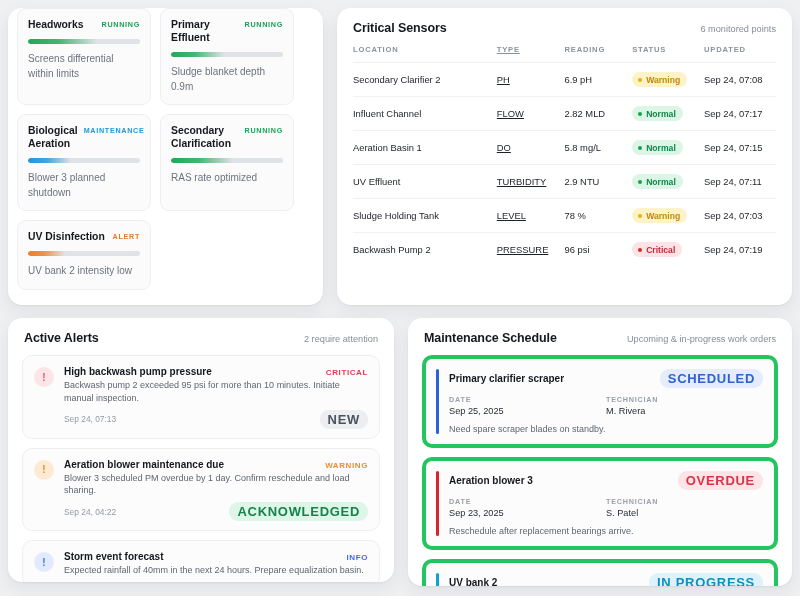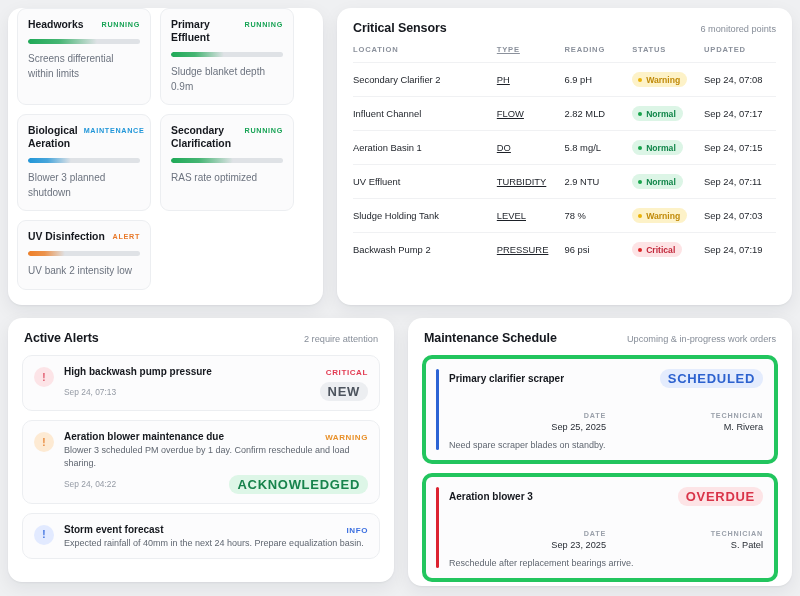--- a/index.html
+++ b/index.html
@@ -97,21 +97,21 @@
     border: 4px solid #22c55e; border-radius: 10px;
     background: #fcfcfd;
     padding: 10px 11px 10px 0;
     margin-bottom: 9px;
     position: relative; overflow: hidden;
   }
   .wo-accent { width: 3px; border-radius: 2px; margin: 0 10px 0 10px; }
   .wo-main { flex: 1; min-width: 0; }
   .wo-top { display: flex; align-items: center; justify-content: space-between; gap: 8px; }
   .wo-title { font-size: 10px; font-weight: bold; color: #15181e; }
-  .wo-meta { display: flex; margin-top: 23px; text-align: right; }
+  .wo-meta { display: flex; margin-top: 7px; }
   .wo-col { width: 50%; }
   .wo-label { font-size: 7.2px; font-weight: bold; letter-spacing: .8px; color: #9aa0aa; }
   .wo-val { font-size: 9.2px; color: #272c34; margin-top: 2px; }
   .wo-note { font-size: 9px; color: #5f6670; margin-top: 8px; }
 </style>
 </head>
 <body>
 
 <div class="page">
 
@@ -263,20 +263,21 @@
         <span class="card-sub">2 require attention</span>
       </div>
       <div class="alerts-body" id="alerts-body">
           <div class="alert">
             <div class="alert-icon" style="color:#e0566a;background:#fce4e7">!</div>
             <div class="alert-main">
               <div class="alert-top">
                 <span class="alert-title">High backwash pump pressure</span>
                 <span class="alert-sev" style="color:#e23b52">CRITICAL</span>
               </div>
+              <div class="alert-desc">Backwash pump 2 exceeded 95 psi for more than 10 minutes. Initiate manual inspection.</div>
               <div class="alert-foot">
                 <span class="alert-time">Sep 24, 07:13</span>
                 <span class="pill" style="color:#4d545e;background:#eceef1">NEW</span>
               </div>
             </div>
           </div>
           <div class="alert">
             <div class="alert-icon" style="color:#e8883a;background:#fdead3">!</div>
             <div class="alert-main">
               <div class="alert-top">

